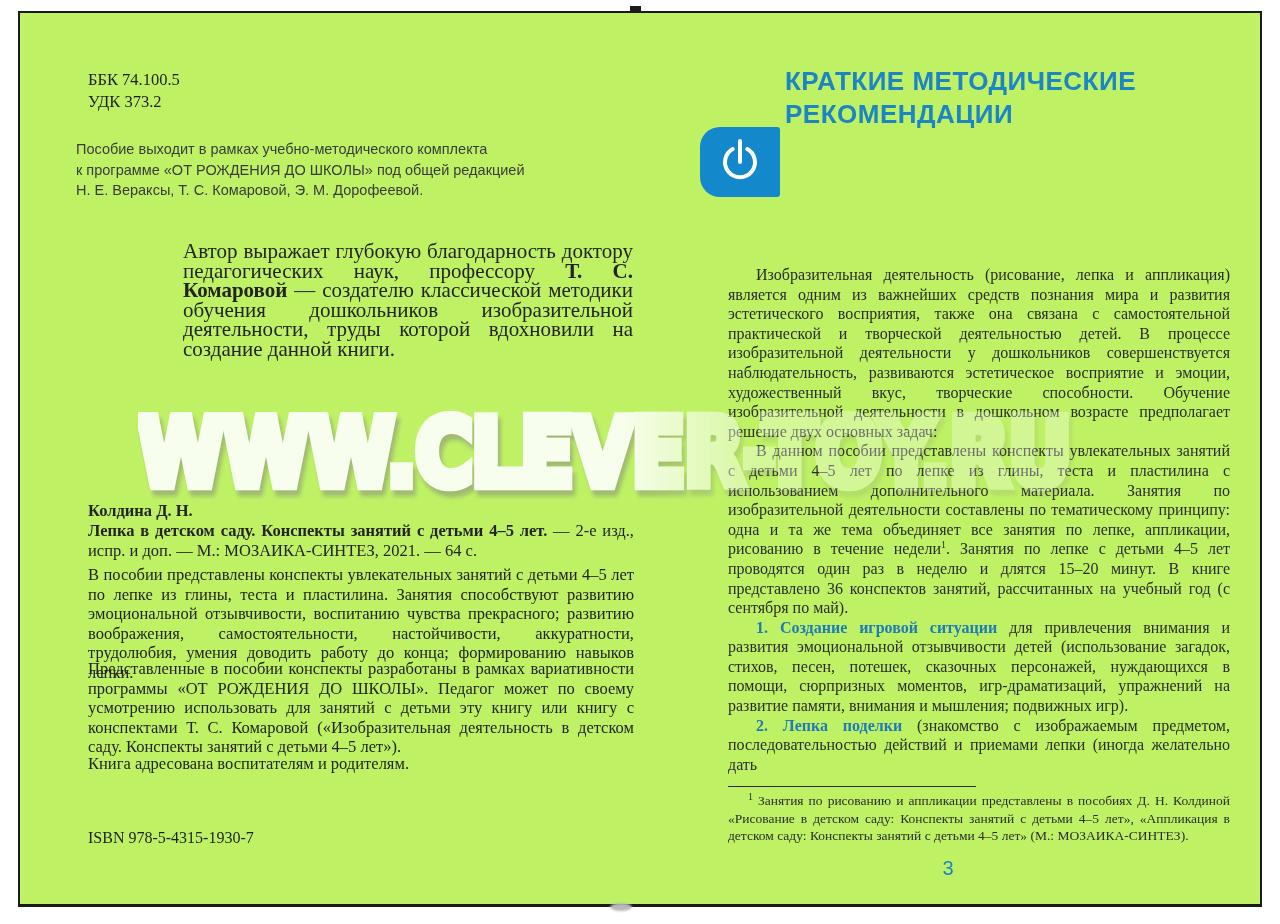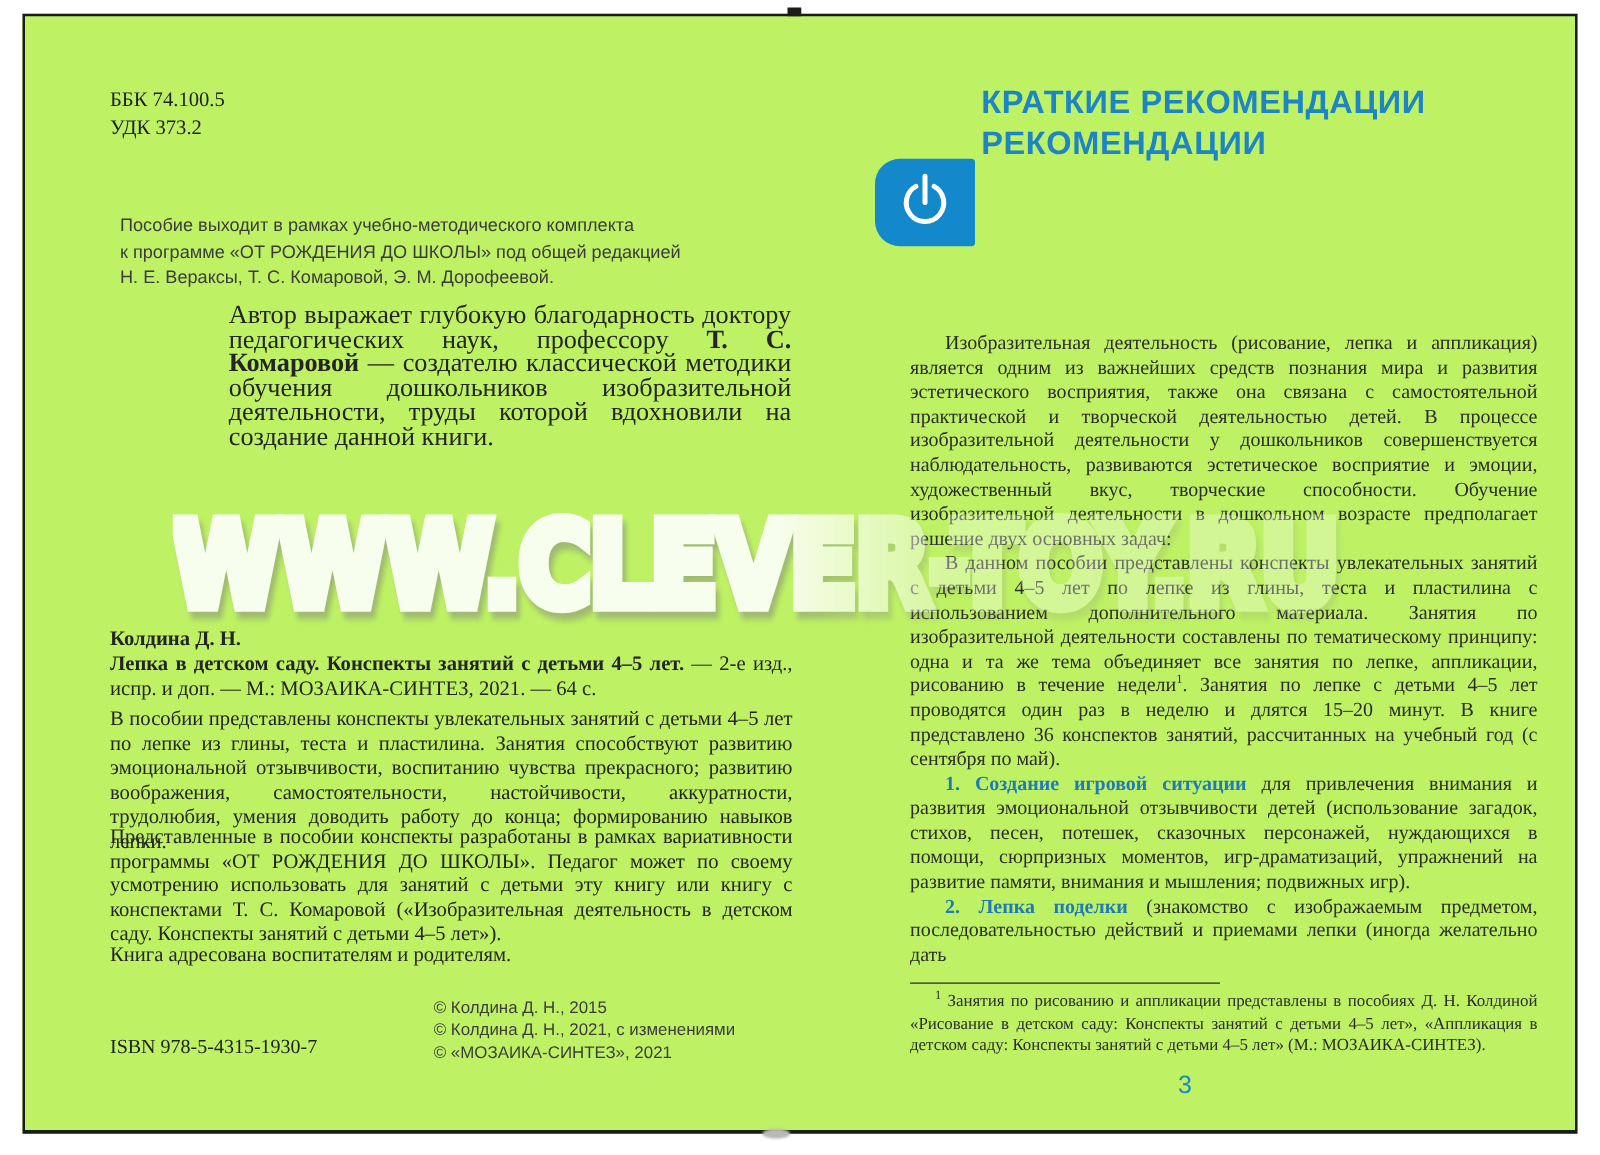--- a/index.html
+++ b/index.html
@@ -4,22 +4,22 @@
 <style>
   html,body{margin:0;padding:0;background:#fff;}
   body{width:1280px;height:924px;position:relative;overflow:hidden;
        font-family:"Liberation Serif","DejaVu Serif",serif;color:#2c2c2c;
        -webkit-font-smoothing:antialiased;}
   .sheet{position:absolute;left:18px;top:11px;width:1240px;height:891px;
          border:2px solid #1b1b1b;border-bottom-width:3px;background:#bef264;}
   .abs{position:absolute;}
   
   .codes{left:68px;top:56px;font-size:16.5px;line-height:22px;color:#1f1f1f;}
-  .series-note{left:76px;top:126px;font-family:"Liberation Sans","DejaVu Sans",sans-serif;
-               font-size:14.5px;line-height:20.5px;color:#3b3b3b;margin-top:32px;}
+  .series-note{left:56px;top:126px;font-family:"Liberation Sans","DejaVu Sans",sans-serif;
+               font-size:14.5px;line-height:20.5px;color:#3b3b3b;}
   .ack{left:163px;top:229px;width:450px;font-size:21px;line-height:19.6px;
        text-align:justify;color:#242424;}
   .biblio{left:68px;top:488px;width:546px;font-size:16.5px;line-height:19.8px;
           text-align:justify;color:#242424;}
   .ann{left:68px;width:546px;font-size:16.5px;line-height:19.6px;text-align:justify;color:#242424;}
   .ann1{top:552px;} .ann2{top:646px;} .ann3{top:741px;}
   .isbn{left:68px;top:816px;font-size:16px;color:#1f1f1f;text-align:center;}
   .copyrights{left:327px;top:784px;font-family:"Liberation Sans","DejaVu Sans",sans-serif;
               font-size:13.5px;line-height:18px;color:#3c3c3c;}
   
@@ -76,28 +76,23 @@
     <div><b>Колдина Д. Н.</b></div>
     <div><b>Лепка в детском саду. Конспекты занятий с детьми 4–5 лет.</b><span> — 2-е изд., испр. и доп. — М.: МОЗАИКА-СИНТЕЗ, 2021. — 64 с.</span></div>
   </div>
 
   <div class="abs ann ann1">В пособии представлены конспекты увлекательных занятий с детьми 4–5 лет по лепке из глины, теста и пластилина. Занятия способствуют развитию эмоциональной отзывчивости, воспитанию чувства прекрасного; развитию воображения, самостоятельности, настойчивости, аккуратности, трудолюбия, умения доводить работу до конца; формированию навыков лепки.</div>
   <div class="abs ann ann2">Представленные в пособии конспекты разработаны в рамках вариативности программы «ОТ РОЖДЕНИЯ ДО ШКОЛЫ». Педагог может по своему усмотрению использовать для занятий с детьми эту книгу или книгу с конспектами Т. С. Комаровой («Изобразительная деятельность в детском саду. Конспекты занятий с детьми 4–5 лет»).</div>
   <div class="abs ann ann3">Книга адресована воспитателям и родителям.</div>
 
   <div class="abs isbn">ISBN 978-5-4315-1930-7</div>
 
-  <div class="abs copyrights">
-    <div>© Колдина Д. Н., 2015</div>
-    <div>© Колдина Д. Н., 2021, с изменениями</div>
-    <div>© «МОЗАИКА-СИНТЕЗ», 2021</div>
-  </div>
 
   <div class="abs heading">
-    <div>КРАТКИЕ РЕКОМЕНДАЦИИ</div>
+    <div>КРАТКИЕ МЕТОДИЧЕСКИЕ</div>
     <div>РЕКОМЕНДАЦИИ</div>
   </div>
 
   <div class="abs chapter-icon">
     <svg width="52" height="52" viewBox="0 0 52 52" aria-hidden="true">
       <path d="M33.3 13.1 A15 15 0 1 1 18.7 13.1" fill="none" stroke="#ffffff" stroke-width="4" stroke-linecap="round"></path>
       <line x1="26" y1="5" x2="26" y2="26" stroke="#ffffff" stroke-width="4" stroke-linecap="round"></line>
     </svg>
   </div>
 

